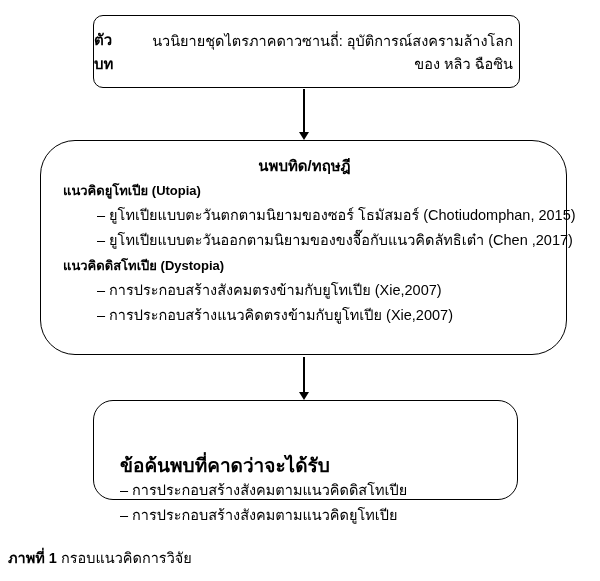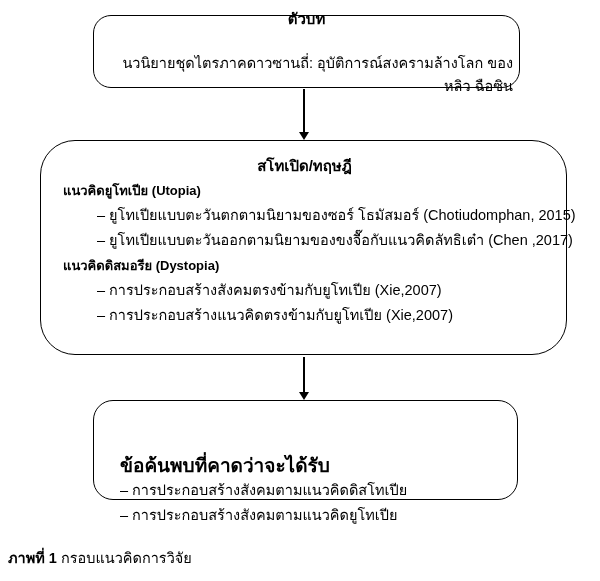--- a/index.html
+++ b/index.html
@@ -18,23 +18,22 @@
   }
   .box {
     position: absolute;
     border: 1.5px solid #000000;
     background: #ffffff;
     box-sizing: border-box;
   }
   .box-top {
     left: 93px; top: 15px;
     width: 427px; height: 73px;
-    border-radius: 18px;
+    border-radius: 10px;
     display: flex;
-    flex-direction: column;
     justify-content: center;
     align-items: center;
     gap: 20px;
   }
   .box-top .box-title { font-size: 15px; font-weight: bold; }
   .box-top .box-subtitle { font-size: 14.5px; text-align: right; padding: 0 6px; }
 
   .box-middle {
     left: 40px; top: 140px;
     width: 527px; height: 215px;
@@ -113,27 +112,27 @@
     <div class="box-title">ตัวบท</div>
     <div class="box-subtitle">นวนิยายชุดไตรภาคดาวซานถี่: อุบัติการณ์สงครามล้างโลก ของ หลิว ฉือซิน</div>
   </div>
 
   <div class="arrow arrow-1">
     <div class="shaft"></div>
     <div class="head"></div>
   </div>
 
   <div class="box box-middle">
-    <div class="box-title">สโทเปิด/ทฤษฎี</div>
+    <div class="box-title">นพบทิด/ทฤษฎี</div>
 
     <div class="section-heading">แนวคิดยูโทเปีย (Utopia)</div>
     <div class="bullet-line">– ยูโทเปียแบบตะวันตกตามนิยามของซอร์ โธมัสมอร์ (Chotiudomphan, 2015)</div>
     <div class="bullet-line">– ยูโทเปียแบบตะวันออกตามนิยามของขงจื๊อกับแนวคิดลัทธิเต๋า (Chen ,2017)</div>
 
-    <div class="section-heading">แนวคิดดิสมอรีย (Dystopia)</div>
+    <div class="section-heading">แนวคิดดิสโทเปีย (Dystopia)</div>
     <div class="bullet-line">– การประกอบสร้างสังคมตรงข้ามกับยูโทเปีย (Xie,2007)</div>
     <div class="bullet-line">– การประกอบสร้างแนวคิดตรงข้ามกับยูโทเปีย (Xie,2007)</div>
   </div>
 
   <div class="arrow arrow-2">
     <div class="shaft"></div>
     <div class="head"></div>
   </div>
 
   <div class="box box-bottom">

